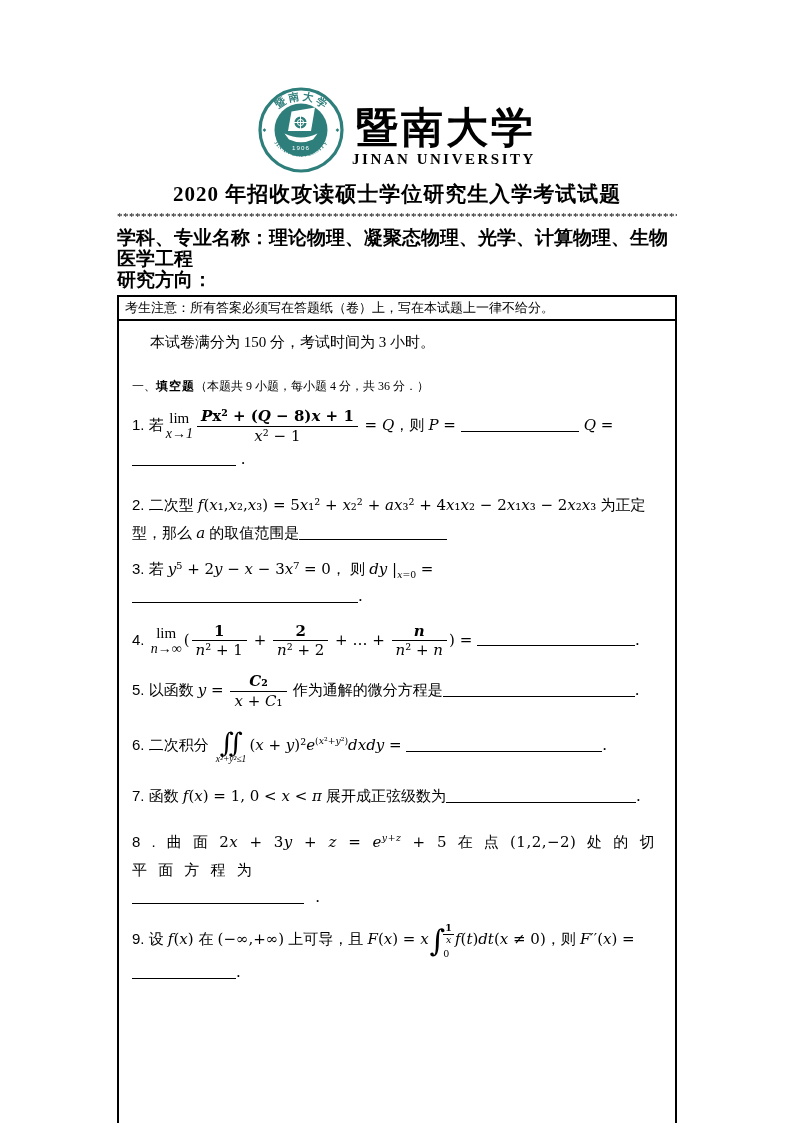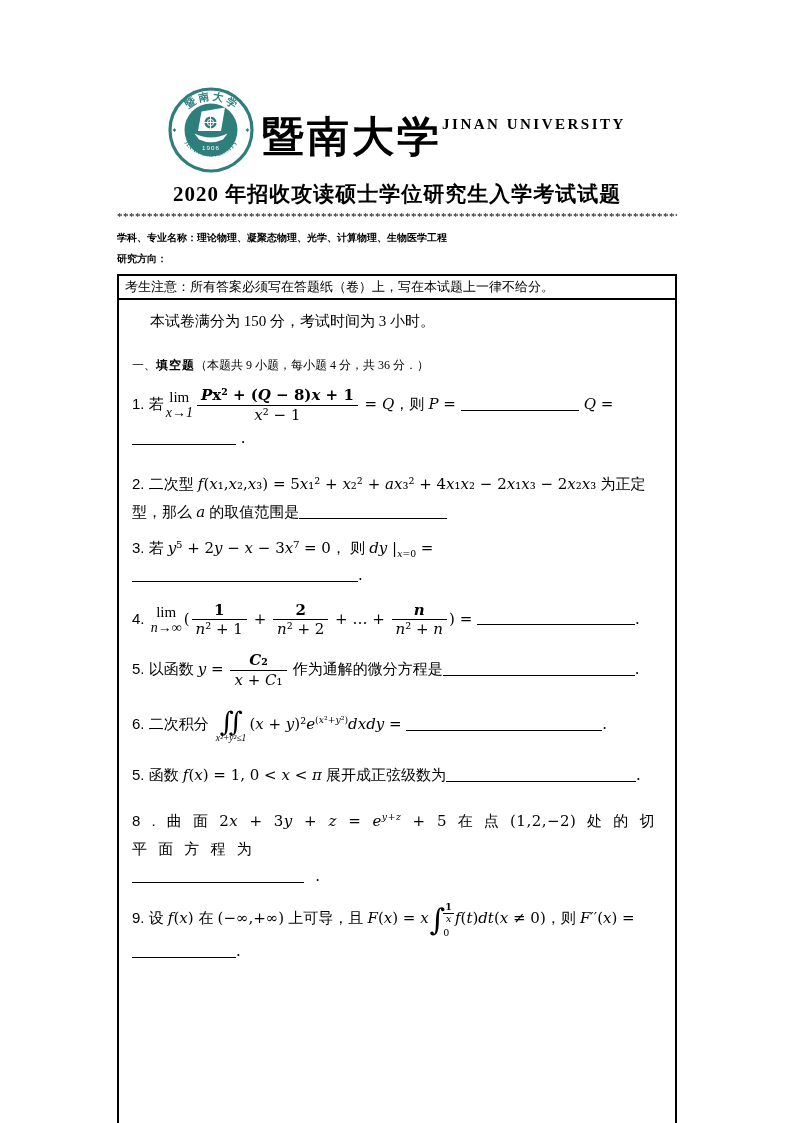--- a/index.html
+++ b/index.html
@@ -5,26 +5,26 @@
   html,body{margin:0;padding:0;background:#fff;}
   .page{
     width:794px;height:1123px;background:#fff;margin:0 auto;position:relative;
     box-sizing:border-box;padding-top:86px;
     font-family:"Liberation Serif","DejaVu Serif",serif;color:#000;
   }
   .content{width:560px;margin:0 auto;}
   
   .logo-row{display:flex;justify-content:center;align-items:center;gap:8px;height:88px;}
   .seal-svg{display:block;}
-  .logo-text{display:flex;flex-direction:row;align-items:flex-start;margin-top:14px;}
+  .logo-text{display:flex;flex-direction:column;align-items:flex-end;margin-top:14px;}
   .uni-cn{font-size:42px;font-weight:bold;letter-spacing:3px;line-height:1.05;font-family:"Liberation Serif","DejaVu Serif",serif;}
   .uni-en{font-size:15px;font-weight:bold;letter-spacing:2.5px;margin-top:1px;}
   .doc-title{text-align:center;font-size:21px;font-weight:bold;margin-top:6px;letter-spacing:1px;}
   .stars{margin-top:2px;font-size:11px;letter-spacing:0.5px;white-space:nowrap;overflow:hidden;}
-  .info{margin-top:5px;font-weight:bold;font-size:10px;}
+  .info{margin-top:5px;font-weight:bold;font-size:19px;}
   .info div{line-height:21px;}
   
   .notice-box{margin-top:5px;border:2px solid #000;padding:2px 6px;font-size:13px;line-height:18px;}
   .main-box{border:2px solid #000;border-top:none;height:836px;box-sizing:border-box;padding:8px 13px 0 13px;overflow:hidden;}
   .intro{margin:4px 0 0 0;font-size:15px;text-indent:1.2em;}
   .section-line{margin:26px 0 0 0;font-size:12px;}
   .section-line b{letter-spacing:1px;}
   
   .q{font-size:15px;line-height:1.8;margin-top:12px;}
   .q.tight{margin-top:8px;}
@@ -116,21 +116,21 @@
 
       <div class="q"><span class="mc">1. 若</span><span class="mlim"><span class="lb">lim</span><span class="lu">x→1</span></span><span class="mfrac"><span class="fn"><span class="mi">P</span><span class="mo">x² + (</span><span class="mi">Q</span><span class="mo"> − 8)</span><span class="mi">x</span><span class="mo"> + 1</span></span><span class="fd"><span class="mi">x</span><span class="mo">² − 1</span></span></span><span class="mo"> = </span><span class="mi">Q</span><span class="mc">，则 </span><span class="mi">P</span><span class="mo"> = </span><span class="blank" style="width: 118px;"></span><span style="display: inline-block; width: 5px;"></span><span class="mi">Q</span><span class="mo"> = </span><span class="blank" style="width: 104px;"></span><span class="mo"> .</span></div>
       <div class="q roomy"><span class="mc">2. 二次型 </span><span class="mi">f</span><span class="mo">(</span><span class="mi">x</span><span class="mo">₁,</span><span class="mi">x</span><span class="mo">₂,</span><span class="mi">x</span><span class="mo">₃) = 5</span><span class="mi">x</span><span class="mo">₁² + </span><span class="mi">x</span><span class="mo">₂² + </span><span class="mi">a</span><span class="mi">x</span><span class="mo">₃² + 4</span><span class="mi">x</span><span class="mo">₁</span><span class="mi">x</span><span class="mo">₂ − 2</span><span class="mi">x</span><span class="mo">₁</span><span class="mi">x</span><span class="mo">₃ − 2</span><span class="mi">x</span><span class="mo">₂</span><span class="mi">x</span><span class="mo">₃</span><span class="mc"> 为正定型，那么 </span><span class="mi">a</span><span class="mc"> 的取值范围是</span><span class="blank" style="width: 148px;"></span></div>
       <div class="q tight"><span class="mc">3. 若 </span><span class="mi">y</span><span class="mo">⁵ + 2</span><span class="mi">y</span><span class="mo"> − </span><span class="mi">x</span><span class="mo"> − 3</span><span class="mi">x</span><span class="mo">⁷ = 0</span><span class="mc">， 则 </span><span class="mi">dy</span><span class="mo"> |</span><sub class="msub"><span class="mi">x</span><span class="mo">=0</span></sub><span class="mo"> = </span><span class="blank" style="width: 226px;"></span><span class="mo">.</span></div>
       <div class="q"><span class="mc">4.  </span><span class="mlim"><span class="lb">lim</span><span class="lu">n→∞</span></span><span class="mo">(</span><span class="mfrac"><span class="fn"><span class="mo">1</span></span><span class="fd"><span class="mi">n</span><span class="mo">² + 1</span></span></span><span class="mo"> + </span><span class="mfrac"><span class="fn"><span class="mo">2</span></span><span class="fd"><span class="mi">n</span><span class="mo">² + 2</span></span></span><span class="mo"> + … + </span><span class="mfrac"><span class="fn"><span class="mi">n</span></span><span class="fd"><span class="mi">n</span><span class="mo">² + </span><span class="mi">n</span></span></span><span class="mo">) = </span><span class="blank" style="width: 158px;"></span><span class="mo">.</span></div>
       <div class="q"><span class="mc">5. 以函数 </span><span class="mi">y</span><span class="mo"> = </span><span class="mfrac"><span class="fn"><span class="mi">C</span><span class="mo">₂</span></span><span class="fd"><span class="mi">x</span><span class="mo"> + </span><span class="mi">C</span><span class="mo">₁</span></span></span><span class="mc"> 作为通解的微分方程是</span><span class="blank" style="width: 192px;"></span><span class="mo">.</span></div>
       <div class="q roomy"><span class="mc">6. 二次积分  </span><span class="miint">
             <span class="ig">∬</span>
             <span class="iu">x²+y²≤1</span>
           </span><span class="mo">(</span><span class="mi">x</span><span class="mo"> + </span><span class="mi">y</span><span class="mo">)²</span><span class="mi">e</span><sup class="msup"><span class="mo">(</span><span class="mi">x</span><span class="mo">²+</span><span class="mi">y</span><span class="mo">²)</span></sup><span class="mi">dxdy</span><span class="mo"> = </span><span class="blank" style="width: 196px;"></span><span class="mo">.</span></div>
-      <div class="q roomy"><span class="mc">5. 函数 </span><span class="mi">f</span><span class="mo">(</span><span class="mi">x</span><span class="mo">) = 1, 0 &lt; </span><span class="mi">x</span><span class="mo"> &lt; </span><span class="mi">π</span><span class="mc"> 展开成正弦级数为</span><span class="blank" style="width: 190px;"></span><span class="mo">.</span></div>
+      <div class="q roomy"><span class="mc">7. 函数 </span><span class="mi">f</span><span class="mo">(</span><span class="mi">x</span><span class="mo">) = 1, 0 &lt; </span><span class="mi">x</span><span class="mo"> &lt; </span><span class="mi">π</span><span class="mc"> 展开成正弦级数为</span><span class="blank" style="width: 190px;"></span><span class="mo">.</span></div>
       <div class="q roomy wide"><span class="mc">8 . 曲 面 </span><span class="mo">2</span><span class="mi">x</span><span class="mo"> + 3</span><span class="mi">y</span><span class="mo"> + </span><span class="mi">z</span><span class="mo"> = </span><span class="mi">e</span><sup class="msup"><span class="mi">y</span><span class="mo">+</span><span class="mi">z</span></sup><span class="mo"> + 5</span><span class="mc"> 在 点 </span><span class="mo">(1,2,−2)</span><span class="mc"> 处 的 切 平 面 方 程 为</span><br><span class="blank" style="width: 172px;"></span><span class="mo"> .</span></div>
       <div class="q"><span class="mc">9. 设 </span><span class="mi">f</span><span class="mo">(</span><span class="mi">x</span><span class="mo">) </span><span class="mc">在 </span><span class="mo">(−∞,+∞)</span><span class="mc"> 上可导，且 </span><span class="mi">F</span><span class="mo">(</span><span class="mi">x</span><span class="mo">) = </span><span class="mi">x</span><span class="mintw">
             <span class="mint">∫</span>
             <span class="mlims">
               <span class="hi"><span class="mfrac"><span class="fn"><span class="mo">1</span></span><span class="fd"><span class="mi">x</span></span></span></span>
               <span class="lo"><span class="mo">0</span></span>
             </span>
           </span><span class="mi">f</span><span class="mo">(</span><span class="mi">t</span><span class="mo">)</span><span class="mi">dt</span><span class="mo">(</span><span class="mi">x</span><span class="mo"> ≠ 0)</span><span class="mc">，则 </span><span class="mi">F</span><span class="mo">′′(</span><span class="mi">x</span><span class="mo">) = </span><span class="blank" style="width: 104px;"></span><span class="mo">.</span></div>
     </div>
 

